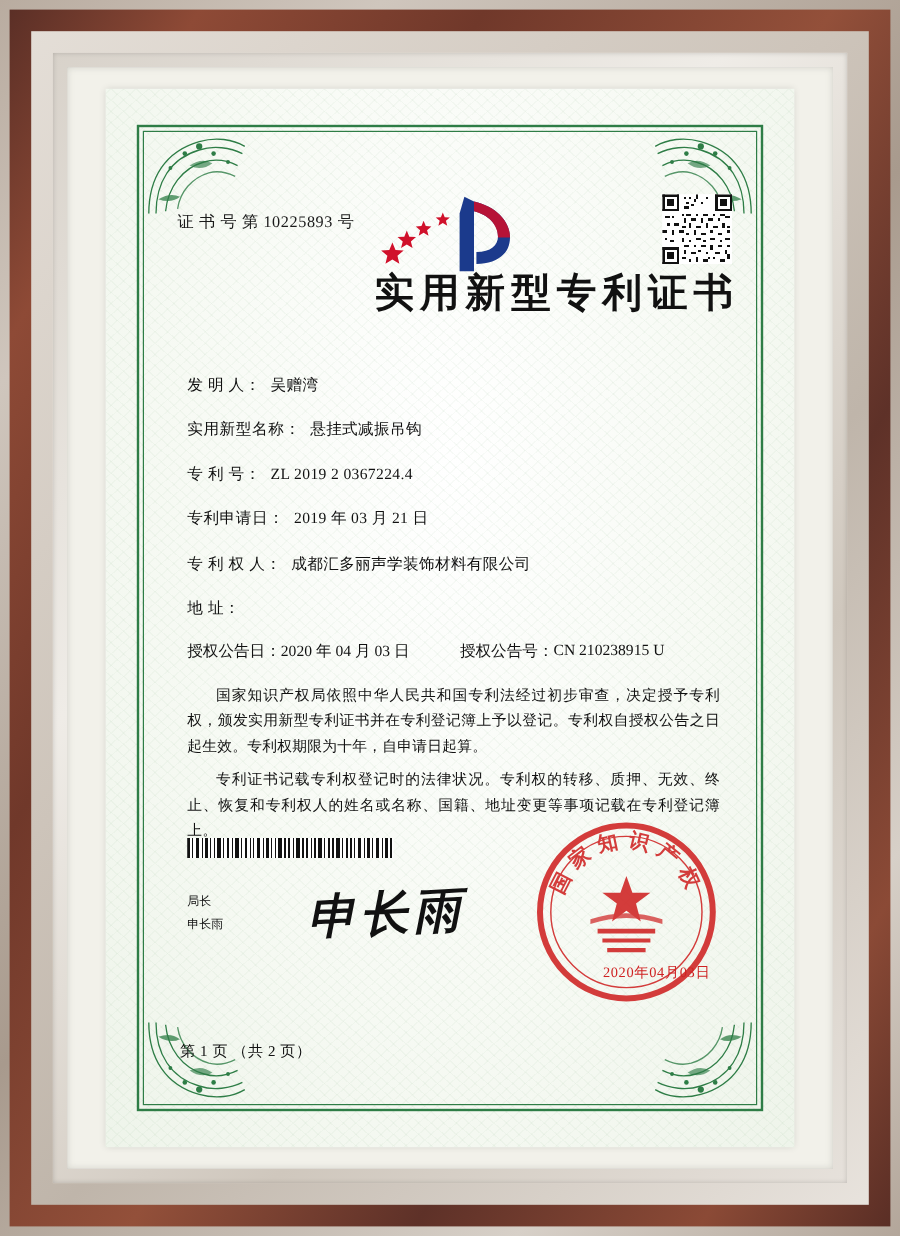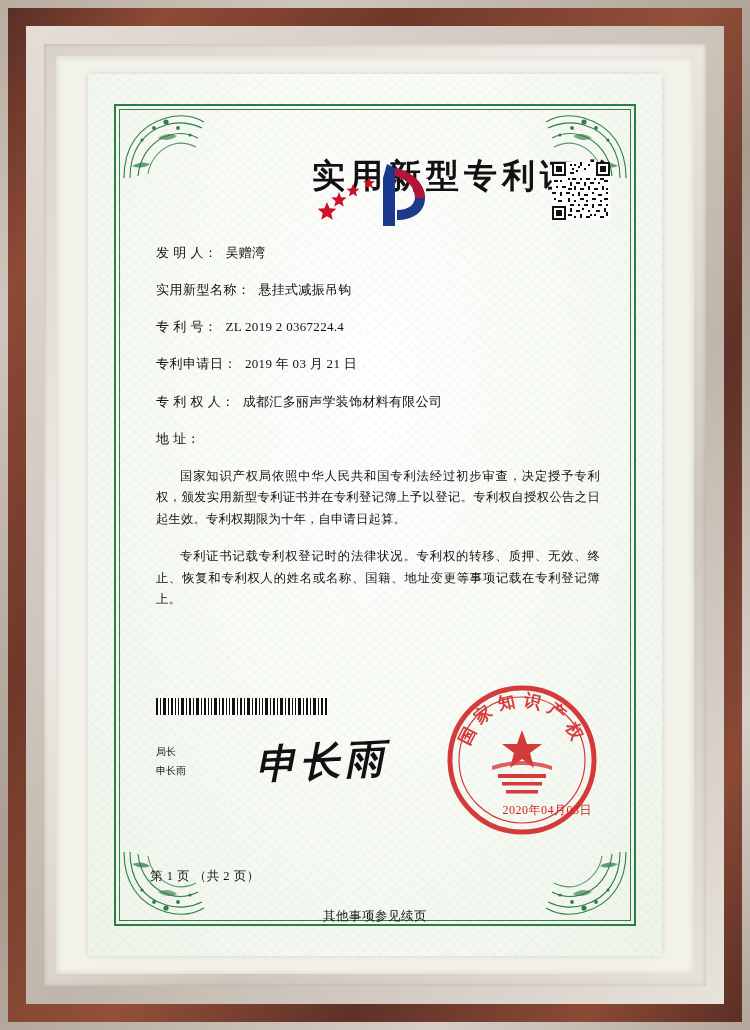--- a/index.html
+++ b/index.html
@@ -172,21 +172,21 @@
     font-size: 13px;
     color: #111;
     margin-bottom: 17px;
   }
   .row-two .cell {
     display: flex;
   }
   .row-two .cell.second { margin-left: 42px; }
 
   .para {
-    margin-top: 16px;
+    margin-top: 6px;
     padding-left: 22px;
     padding-right: 16px;
     font-size: 12.3px;
     line-height: 1.75;
     color: #111;
     text-align: justify;
     text-indent: 24px;
     letter-spacing: 0.2px;
   }
 
@@ -437,20 +437,21 @@
           <polygon points="44,26 45.8,30.4 50.5,30.7 46.9,33.8 48.1,38.4 44,35.9 39.9,38.4 41.1,33.8 37.5,30.7 42.2,30.4" transform="translate(0,4)"></polygon>
           <polygon points="60,19 61.6,23 65.9,23.2 62.6,26 63.7,30.2 60,27.9 56.3,30.2 57.4,26 54.1,23.2 58.4,23" transform="translate(0,4)"></polygon>
         </g>
 
         <path d="M78 10 L86 14 L86 72 L74 72 L74 24 Z" fill="#1b3a8c"></path>
         <path d="M86 14 C104 18 116 30 116 44 C116 58 104 66 88 66 L88 56 C100 56 106 50 106 43 C106 33 98 25 86 22 Z" fill="#1b3a8c"></path>
         <path d="M86 14 C104 18 116 30 116 44 L106 44 C106 33 98 25 86 22 Z" fill="#c8102e" opacity="0.9"></path>
       </svg>
     </div>
 
+    <div class="cert-no">证 书 号 第 10225893 号</div>
 
     <div class="title">实用新型专利证书</div>
 
     <div class="fields">
       <div class="field">
         <span class="lab">发 明 人：</span>
         <span class="val">吴赠湾</span>
       </div>
       <div class="field">
         <span class="lab">实用新型名称：</span>
@@ -465,20 +466,30 @@
         <span class="val">2019 年 03 月 21 日</span>
       </div>
       <div class="field">
         <span class="lab">专 利 权 人：</span>
         <span class="val">成都汇多丽声学装饰材料有限公司</span>
       </div>
       <div class="field addr">
         <span class="lab">地 址：</span>
       </div>
 
+      <div class="row-two">
+        <span class="cell">
+          <span class="lab">授权公告日：</span>
+          <span class="val">2020 年 04 月 03 日</span>
+        </span>
+        <span class="cell second">
+          <span class="lab">授权公告号：</span>
+          <span class="val">CN 210238915 U</span>
+        </span>
+      </div>
     </div>
 
     <div class="para">国家知识产权局依照中华人民共和国专利法经过初步审查，决定授予专利权，颁发实用新型专利证书并在专利登记簿上予以登记。专利权自授权公告之日起生效。专利权期限为十年，自申请日起算。</div>
     <div class="para">专利证书记载专利权登记时的法律状况。专利权的转移、质押、无效、终止、恢复和专利权人的姓名或名称、国籍、地址变更等事项记载在专利登记簿上。</div>
 
     <div class="barcode">
       <svg width="172" height="17" viewBox="0 0 172 17" shape-rendering="crispEdges">
         <rect width="172" height="17" fill="#fff"></rect>
         <g fill="#111">
           <rect x="0" y="0" width="2" height="17"></rect>
@@ -557,16 +568,15 @@
           </defs>
           <text font-family="'Liberation Serif',serif" font-size="17" font-weight="bold" fill="#cf2222" letter-spacing="7">
             <textPath href="#sealArcTop" startOffset="8%">国家知识产权局</textPath>
           </text>
         </g>
       </svg>
     </div>
     <div class="seal-date">2020年04月03日</div>
 
     <div class="page-no">第 1 页 （共 2 页）</div>
-    <div class="footnote">其他事项参见续页</div>
 
   </div>
 </div>
 
 </body></html>

